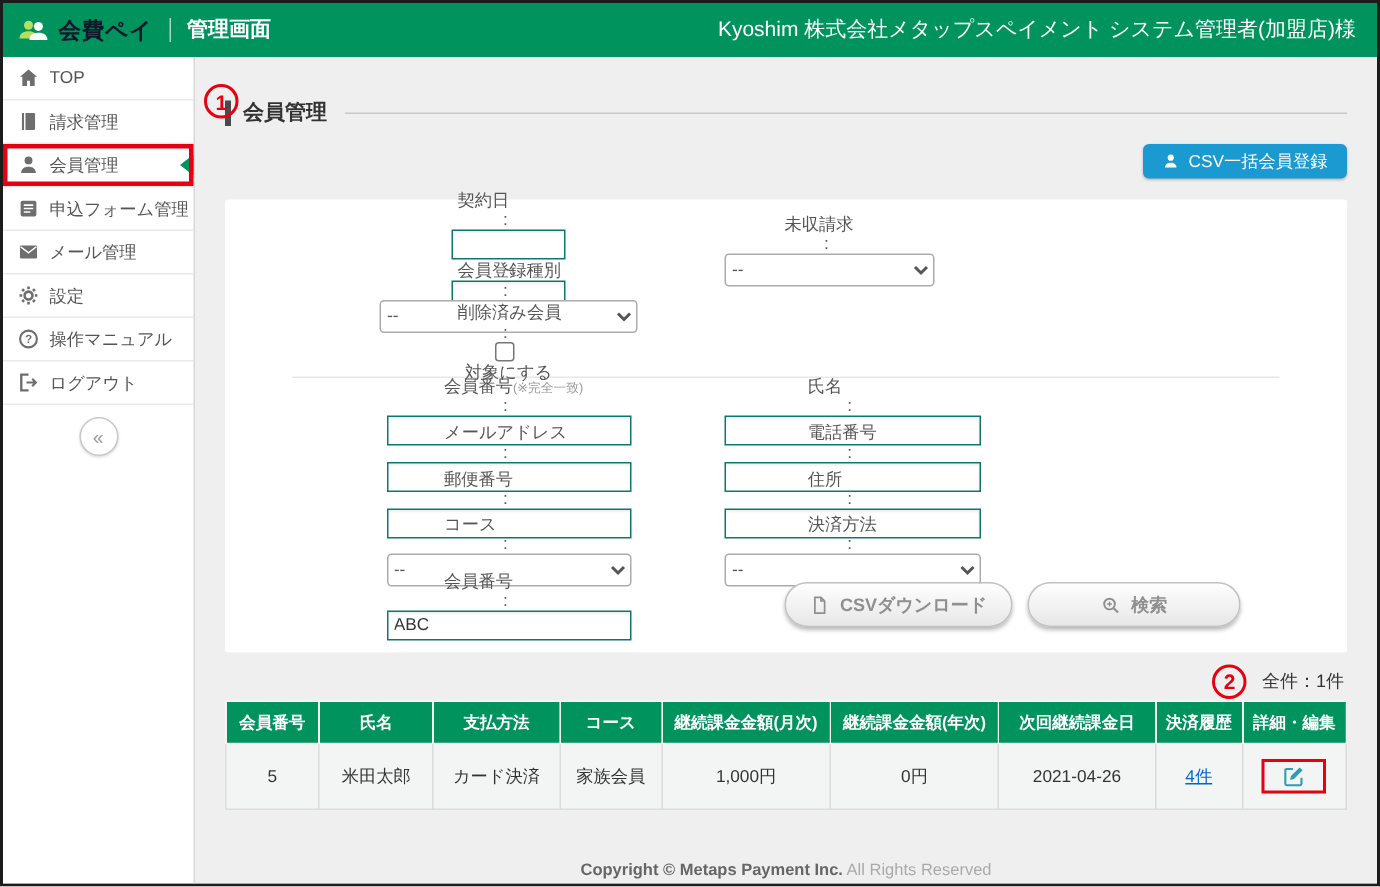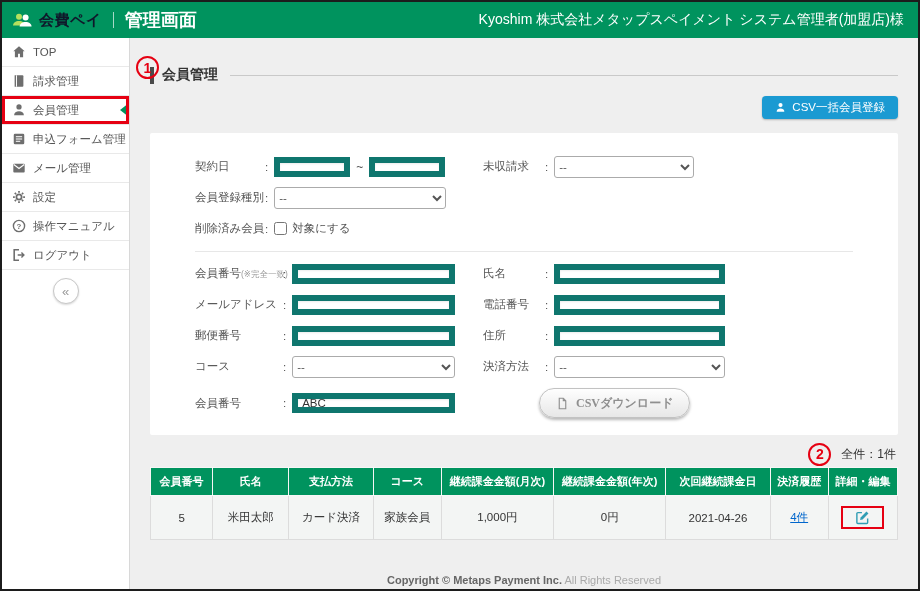--- a/index.html
+++ b/index.html
@@ -9,21 +9,21 @@
   .app { width:920px; height:591px; border:2px solid #1c1c1c; background:#fff;
          display:flex; flex-direction:column; overflow:hidden; position:relative; }
 
   
   .header { height:36px; background:#00935e; flex:0 0 auto;
             display:flex; align-items:center; justify-content:space-between; padding:0 14px 0 10px; }
   .logo { display:flex; align-items:center; gap:7px; }
   .logo .logo-icn { display:flex; }
   .brand { color:#0f172a; font-weight:bold; font-size:15px; letter-spacing:.5px; }
   .logo-div { width:1px; height:16px; background:rgba(255,255,255,.65); margin:0 4px; }
-  .section-name { color:#fff; font-size:18px; font-weight:bold; }
+  .section-name { color:#fff; font-size:14px; font-weight:bold; }
   .user-info { color:#fff; font-size:14px; }
 
   
   .bodywrap { flex:1; display:flex; min-height:0; }
 
   
   .sidebar { width:128px; background:#fff; border-right:1px solid #d8d8d8; flex:0 0 auto; }
   .side-item { height:29px; display:flex; align-items:center; gap:7px; padding:0 6px 0 10px;
                font-size:11.5px; color:#555; border-bottom:1px solid #e9e9e9; position:relative; cursor:pointer;
                white-space:nowrap; }
@@ -54,41 +54,41 @@
   .csv-row { margin-top:12px; display:flex; justify-content:flex-end; }
   .csv-btn { background:#1b9ad2; color:#fff; border:none; border-radius:4px; height:23px; padding:0 13px;
              font-size:11.5px; display:flex; align-items:center; gap:6px; cursor:pointer;
              box-shadow:0 1px 2px rgba(0,0,0,.25); font-family:inherit; }
   .csv-btn .icn, .pill .icn { display:flex; }
   .csv-btn svg { width:11px; height:11px; }
 
   
   .panel { margin-top:14px; background:#fff; border-radius:2px; padding:18px 45px 14px; }
   .frow { display:flex; align-items:center; height:31px; }
-  .fcell { display:flex; align-items:center; }
+  .fcell { display:flex; align-items:center;flex-direction:column; }
   .fcell.left { width:288px; flex:0 0 auto; }
   .flabel { font-size:11.5px; color:#555; white-space:nowrap; }
   .w68 { width:68px; flex:0 0 auto; }
   .w86 { width:86px; flex:0 0 auto; }
   .w60 { width:60px; flex:0 0 auto; }
   .note { font-size:8.5px; color:#999; }
   .colon { font-size:11.5px; color:#555; margin:0 6px 0 2px; }
   .tilde { font-size:12px; color:#555; margin:0 6px; }
-  .txt { height:20px; border:6px solid #0f766e; background:#fff; font-size:11.5px; padding:0 4px; color:#333;
+  .txt { height:20px; border:1px solid #0f766e; background:#fff; font-size:11.5px; padding:0 4px; color:#333;
          box-shadow:inset 0 1px 2px rgba(0,0,0,.08); font-family:inherit; }
   .iw76 { width:76px; } .iw163 { width:163px; } .iw171 { width:171px; }
   .sel { height:22px; font-size:11.5px; color:#555; border:1px solid #ababab; background:#fff;
          border-radius:3px; font-family:inherit; }
   .sw172 { width:172px; } .sw140 { width:140px; } .sw163 { width:163px; } .sw171 { width:171px; }
   .chk { width:13px; height:13px; margin-right:5px; }
   .chklabel { font-size:11.5px; color:#555; }
   .panel-div { border-top:1px solid #e7e7e7; margin:7px 0 6px; }
 
   .btnrow { height:36px; margin-top:3px; }
-  .action-btns { display:flex; gap:10px; margin-left:56px;font-family:Liberation Serif, serif; }
+  .action-btns { display:flex; gap:10px; margin-left:40px; }
   .pill { min-width:148px; height:30px; border-radius:16px; border:1px solid #c2c2c2;
           background:linear-gradient(#fefefe,#e7e7e7); color:#8f8f8f; font-size:12px; font-weight:bold;
           display:flex; align-items:center; justify-content:center; gap:7px; cursor:pointer;
           box-shadow:0 2px 3px rgba(0,0,0,.28); font-family:inherit; padding:0 16px; }
   .pill svg { width:13px; height:13px; }
   .pill.search-pill { min-width:142px; }
 
   
   .count-row { margin-top:6px; display:flex; justify-content:flex-end; align-items:center; gap:10px;
                height:26px; padding-right:2px; }
@@ -348,20 +348,30 @@
           </div>
           <div class="action-btns">
             <button class="pill">
               <span class="icn">
                 <svg viewBox="0 0 16 16" fill="none" stroke="currentColor" stroke-width="1.4">
                     <path d="M4 1.5h5l3 3v10H4z"></path>
                     <path d="M9 1.5v3h3"></path>
                   </svg>
               </span>
               <span>CSVダウンロード</span>
+            </button>
+            <button class="pill search-pill">
+              <span class="icn">
+                <svg viewBox="0 0 16 16" stroke="currentColor" fill="none">
+                    <circle cx="7" cy="7" r="4.4" stroke-width="1.6"></circle>
+                    <line x1="10.4" y1="10.4" x2="14" y2="14" stroke-width="1.8"></line>
+                    <path d="M5 7h4M7 5v4" stroke-width="1.1"></path>
+                  </svg>
+              </span>
+              <span>検索</span>
             </button>
           </div>
         </div>
 
       </section>
 
       <div class="count-row">
         <div class="ann-circle">2</div>
         <span class="total">全件：1件</span>
       </div>

